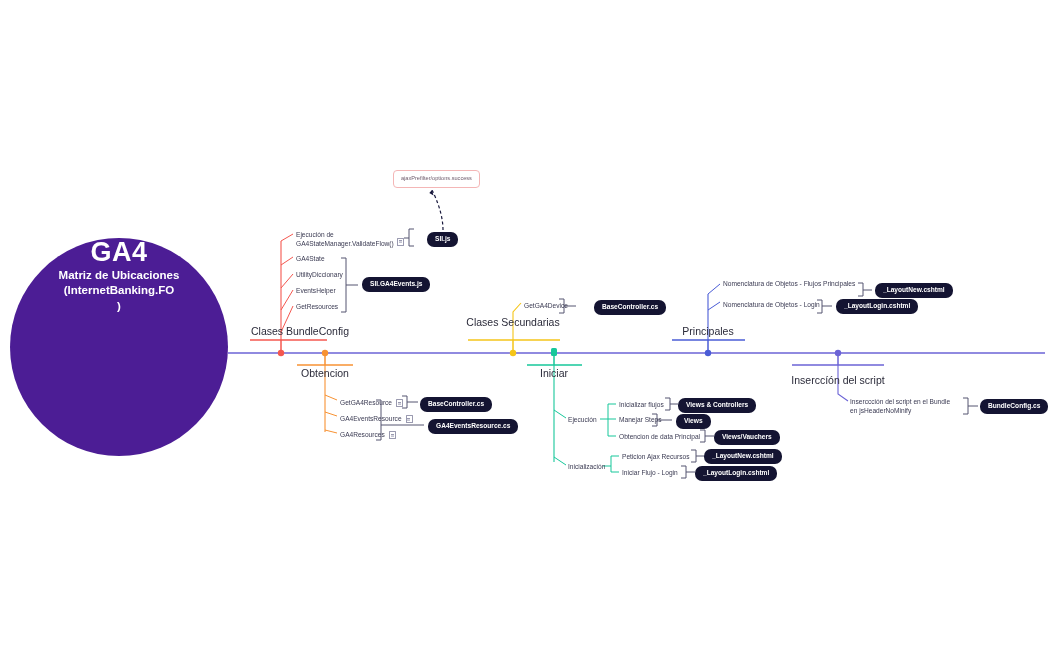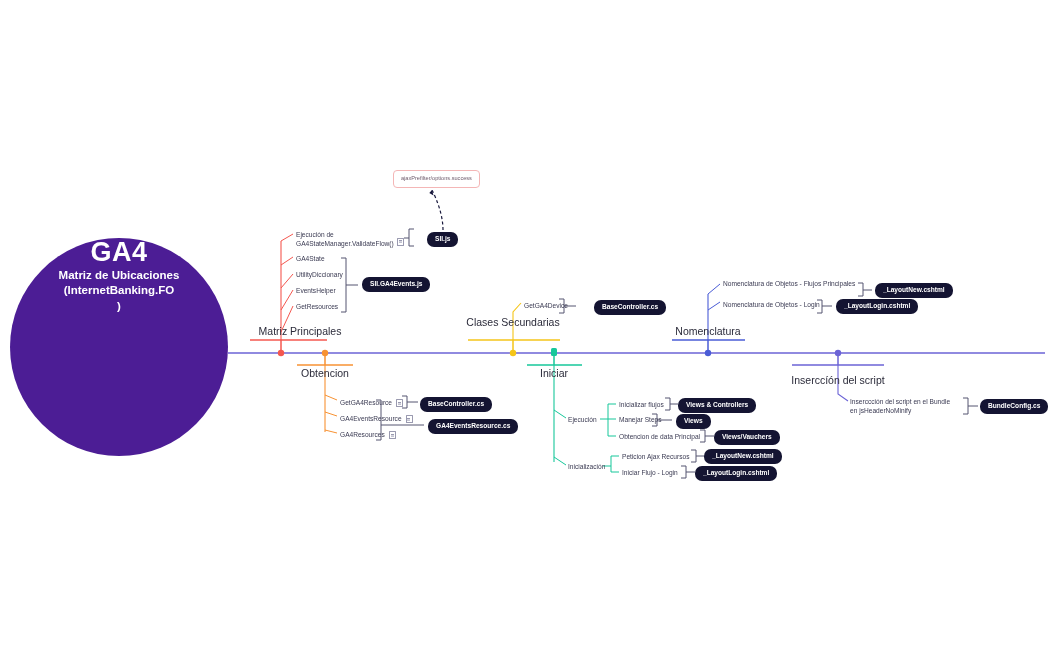--- a/index.html
+++ b/index.html
@@ -211,25 +211,25 @@
 
   <div class="hub">
     <div class="hub-title">GA4</div>
     <div class="hub-sub">
       <div>Matriz de Ubicaciones</div>
       <div>(InternetBanking.FO</div>
       <div>)</div>
     </div>
   </div>
 
-  <div class="trunk-label" style="left:250px;top:326px;width:100px;">Matriz Principales</div>
+  <div class="trunk-label" style="left:250px;top:326px;width:100px;">Clases BundleConfig</div>
   <div class="trunk-label" style="left:283px;top:368px;width:84px;">Obtencion</div>
   <div class="trunk-label" style="left:458px;top:317px;width:110px;">Clases Secundarias</div>
   <div class="trunk-label" style="left:514px;top:368px;width:80px;">Iniciar</div>
-  <div class="trunk-label" style="left:658px;top:326px;width:100px;">Nomenclatura</div>
+  <div class="trunk-label" style="left:658px;top:326px;width:100px;">Principales</div>
   <div class="trunk-label" style="left:776px;top:375px;width:124px;">Inserccíón del script</div>
 
   <div class="leaf" style="left:296px;top:231px;width:100px;white-space:normal;">
     <span>Ejecución de</span><br>
     <span>GA4StateManager.ValidateFlow()</span>
   </div>
   <span class="doc-icon" style="position:absolute;left:397px;top:238px;"></span>
 
   <div class="leaf" style="left:296px;top:255px;">GA4State</div>
   <div class="leaf" style="left:296px;top:271px;">UtilityDiccionary</div>

